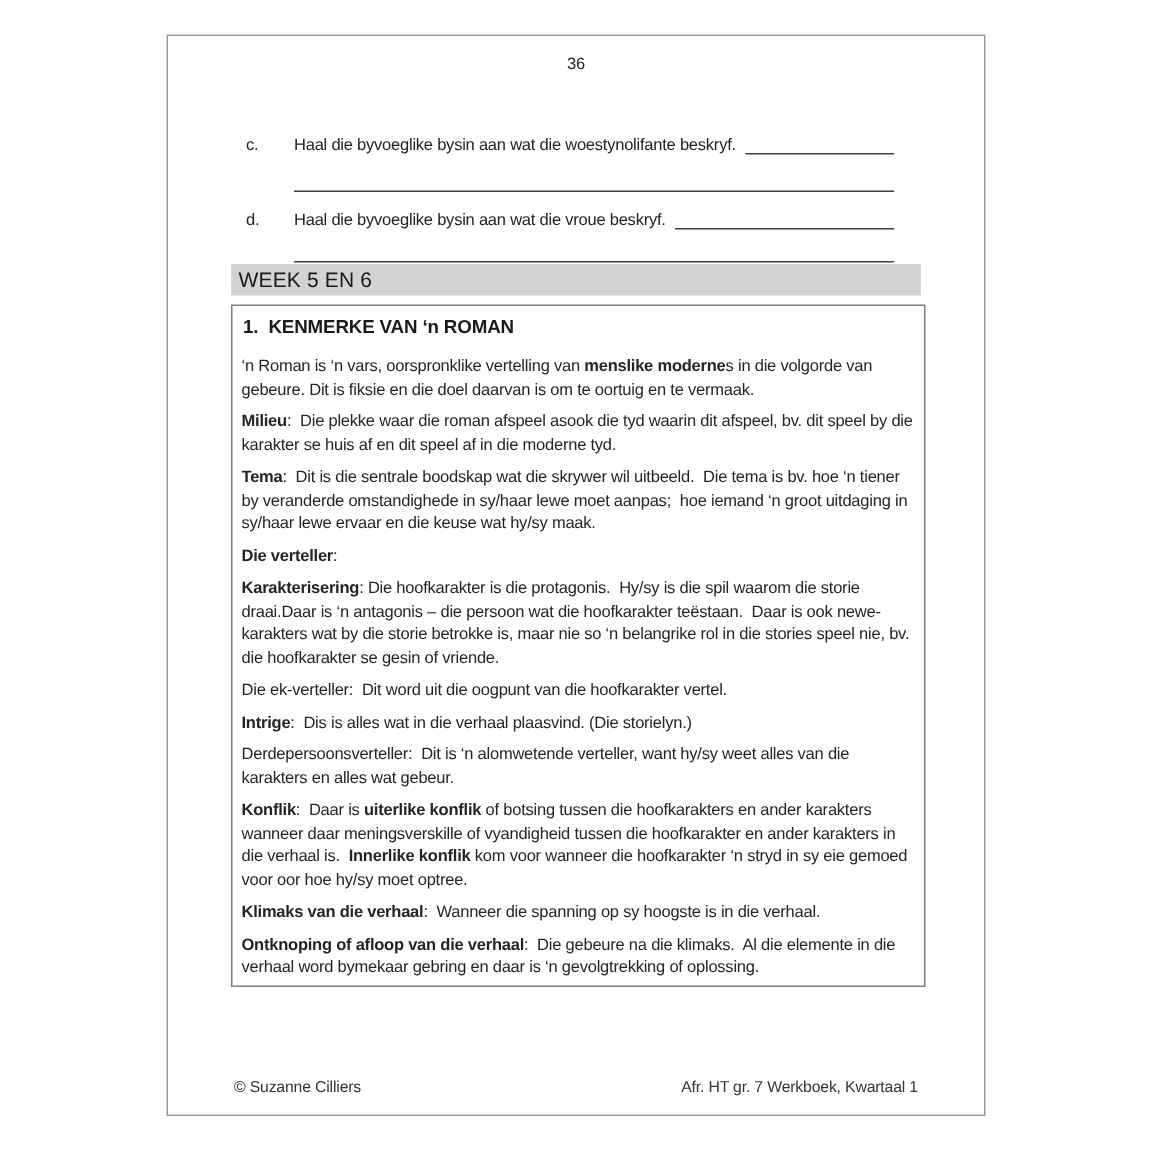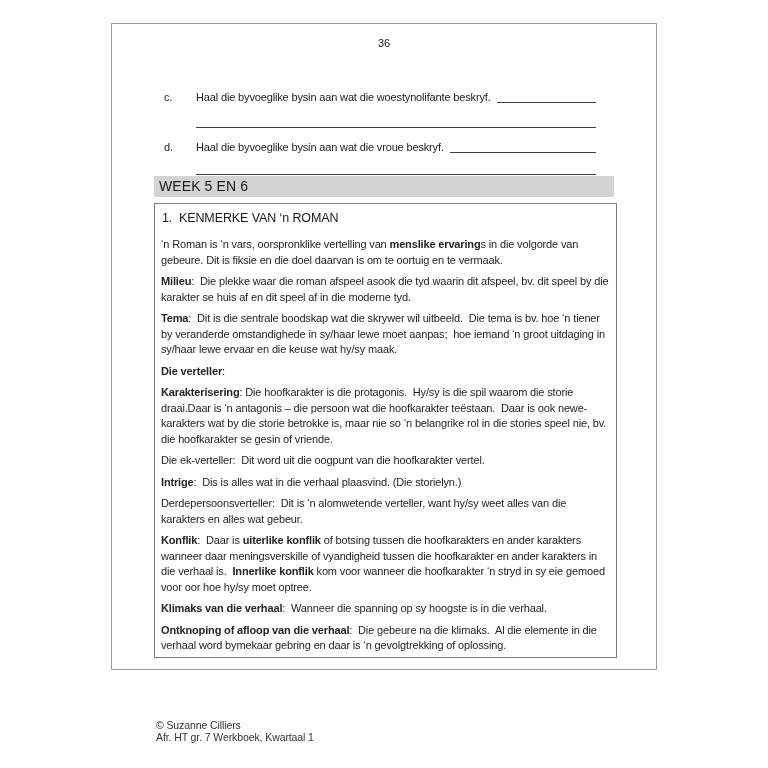--- a/index.html
+++ b/index.html
@@ -5,21 +5,21 @@
   html, body { margin: 0; padding: 0; }
   body {
     width: 768px; height: 768px;
     background: #ffffff;
     font-family: "Liberation Sans", "DejaVu Sans", sans-serif;
     color: #222222;
     overflow: hidden;
   }
   .sheet {
     position: relative;
-    width: 546px; height: 647px;
+    width: 546px; height: 721px;
     margin: 23px auto 0 auto;
     background: #ffffff;
     border: 1px solid #9b9b9b;
     box-sizing: border-box;
   }
   .pagenum {
     position: absolute; top: 13px; left: 0; width: 100%;
     text-align: center;
     font-size: 11px; letter-spacing: -0.1px;
   }
@@ -53,40 +53,39 @@
     color: #1a1a1a;
   }
   .content-box {
     position: absolute; top: 179px; left: 42px; width: 463px; height: 455px;
     border: 1px solid #7e7e7e;
     box-sizing: border-box;
     padding: 5px 5px 0 6px;
     overflow: hidden;
   }
   .box-title {
-    font-size: 12.5px; font-weight: normal;
+    font-size: 12.5px; font-weight: bold;
     margin: 2px 0 12px 1px;
     white-space: pre-wrap;
     letter-spacing: -0.1px;
     color: #1a1a1a;
   }
   .content-box p {
     margin: 0 0 6px 0;
     font-size: 11px; line-height: 15.5px;
     letter-spacing: -0.15px;
     white-space: pre-wrap;
     color: #242424;
   }
   .content-box p .b { font-weight: bold; }
   .footer {
     position: absolute; top: 695px; left: 44px; right: 44px;
     display: flex; justify-content: space-between;
     font-size: 10.5px; color: #333333;
     letter-spacing: -0.1px;
-    flex-direction: column;
   }
 </style>
 </head>
 <body>
 
 <div class="sheet">
 
   <div class="pagenum">36</div>
 
   <div class="qrow c">
@@ -100,21 +99,21 @@
     <span class="qlabel">d.</span>
     <span class="qtext">Haal die byvoeglike bysin aan wat die vroue beskryf.</span>
     <span class="qblank"></span>
   </div>
   <div class="answer-line two"></div>
 
   <div class="week-bar">WEEK 5 EN 6</div>
 
   <div class="content-box">
     <div class="box-title">1.  KENMERKE VAN ‘n ROMAN</div>
-    <p><span>‘n Roman is ‘n vars, oorspronklike vertelling van </span><span class="b">menslike ervaring</span><span>s in die volgorde van gebeure. Dit is fiksie en die doel daarvan is om te oortuig en te vermaak.</span></p>
+    <p><span>‘n Roman is ‘n vars, oorspronklike vertelling van </span><span class="b">menslike moderne</span><span>s in die volgorde van gebeure. Dit is fiksie en die doel daarvan is om te oortuig en te vermaak.</span></p>
     <p><span class="b">Milieu</span><span>:  Die plekke waar die roman afspeel asook die tyd waarin dit afspeel, bv. dit speel by die karakter se huis af en dit speel af in die moderne tyd.</span></p>
     <p><span class="b">Tema</span><span>:  Dit is die sentrale boodskap wat die skrywer wil uitbeeld.  Die tema is bv. hoe ‘n tiener by veranderde omstandighede in sy/haar lewe moet aanpas;  hoe iemand ‘n groot uitdaging in sy/haar lewe ervaar en die keuse wat hy/sy maak.</span></p>
     <p><span class="b">Die verteller</span><span>:</span></p>
     <p><span class="b">Karakterisering</span><span>: Die hoofkarakter is die protagonis.  Hy/sy is die spil waarom die storie draai.Daar is ‘n antagonis – die persoon wat die hoofkarakter teëstaan.  Daar is ook newe-karakters wat by die storie betrokke is, maar nie so ‘n belangrike rol in die stories speel nie, bv. die hoofkarakter se gesin of vriende.</span></p>
     <p><span>Die ek-verteller:  Dit word uit die oogpunt van die hoofkarakter vertel.</span></p>
     <p><span class="b">Intrige</span><span>:  Dis is alles wat in die verhaal plaasvind. (Die storielyn.)</span></p>
     <p><span>Derdepersoonsverteller:  Dit is ‘n alomwetende verteller, want hy/sy weet alles van die karakters en alles wat gebeur.</span></p>
     <p><span class="b">Konflik</span><span>:  Daar is </span><span class="b">uiterlike konflik</span><span> of botsing tussen die hoofkarakters en ander karakters wanneer daar meningsverskille of vyandigheid tussen die hoofkarakter en ander karakters in die verhaal is.  </span><span class="b">Innerlike konflik</span><span> kom voor wanneer die hoofkarakter ‘n stryd in sy eie gemoed voor oor hoe hy/sy moet optree.</span></p>
     <p><span class="b">Klimaks van die verhaal</span><span>:  Wanneer die spanning op sy hoogste is in die verhaal.</span></p>
     <p><span class="b">Ontknoping of afloop van die verhaal</span><span>:  Die gebeure na die klimaks.  Al die elemente in die verhaal word bymekaar gebring en daar is ‘n gevolgtrekking of oplossing.</span></p>

